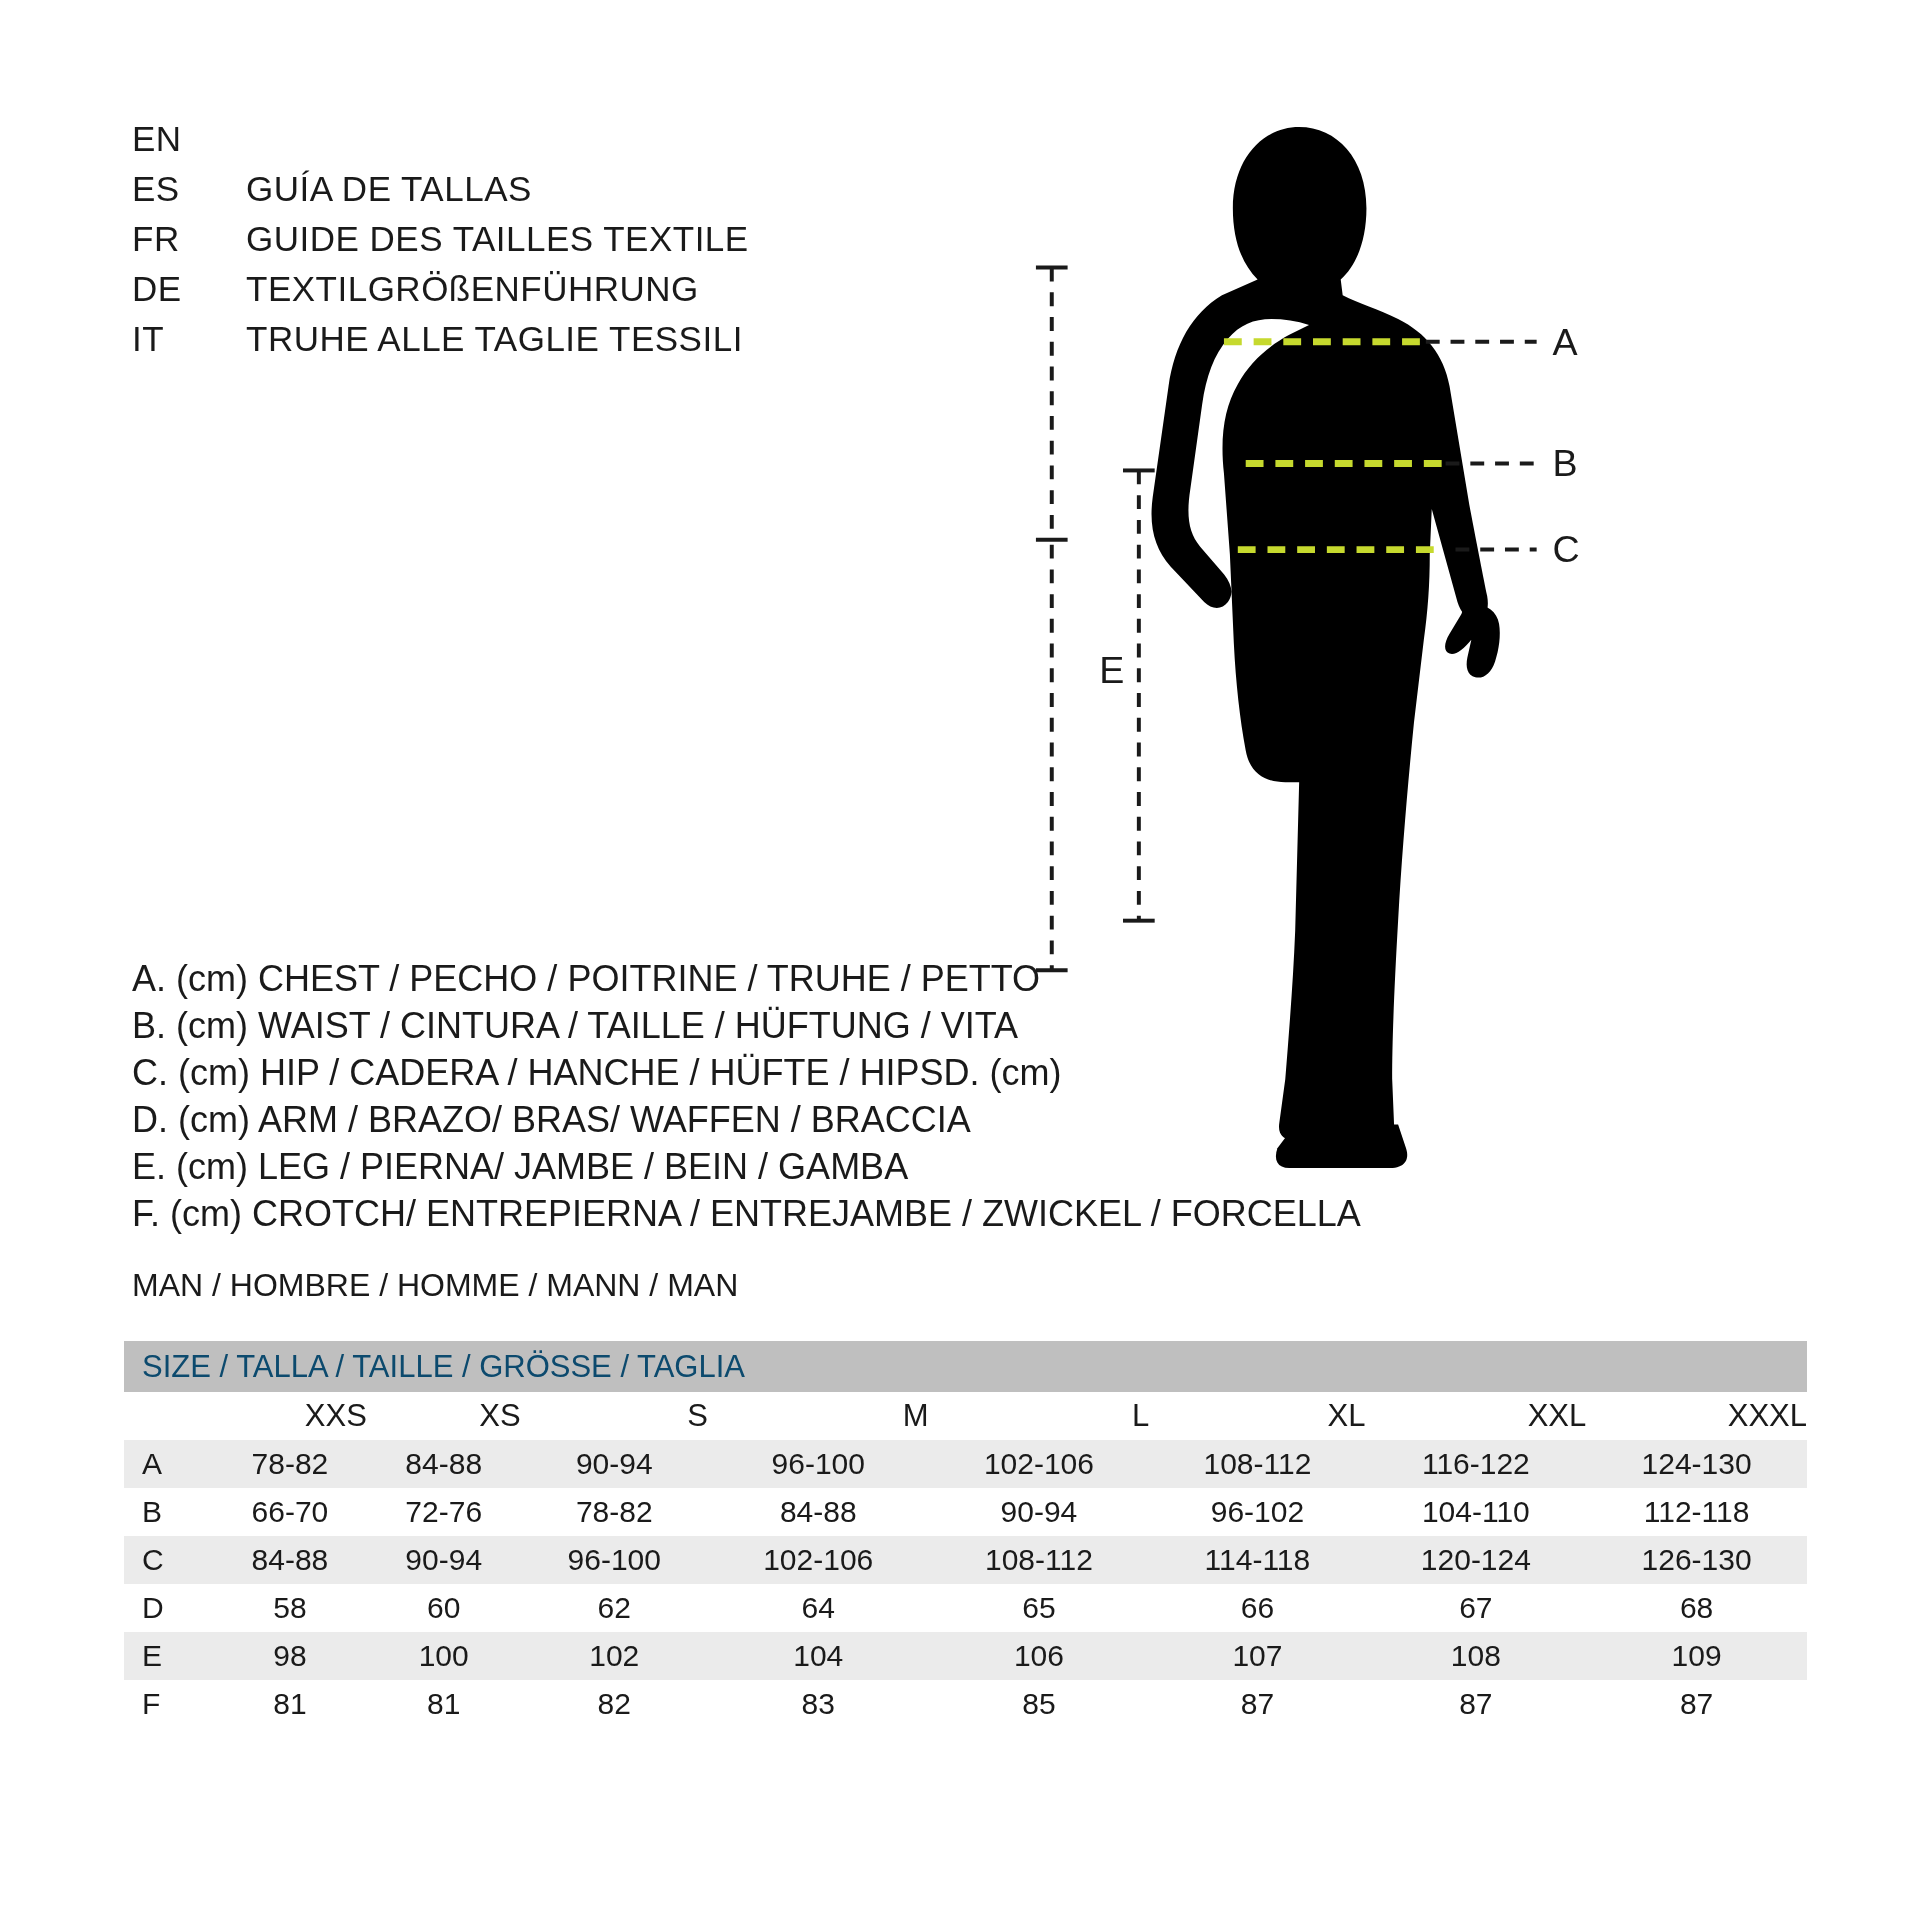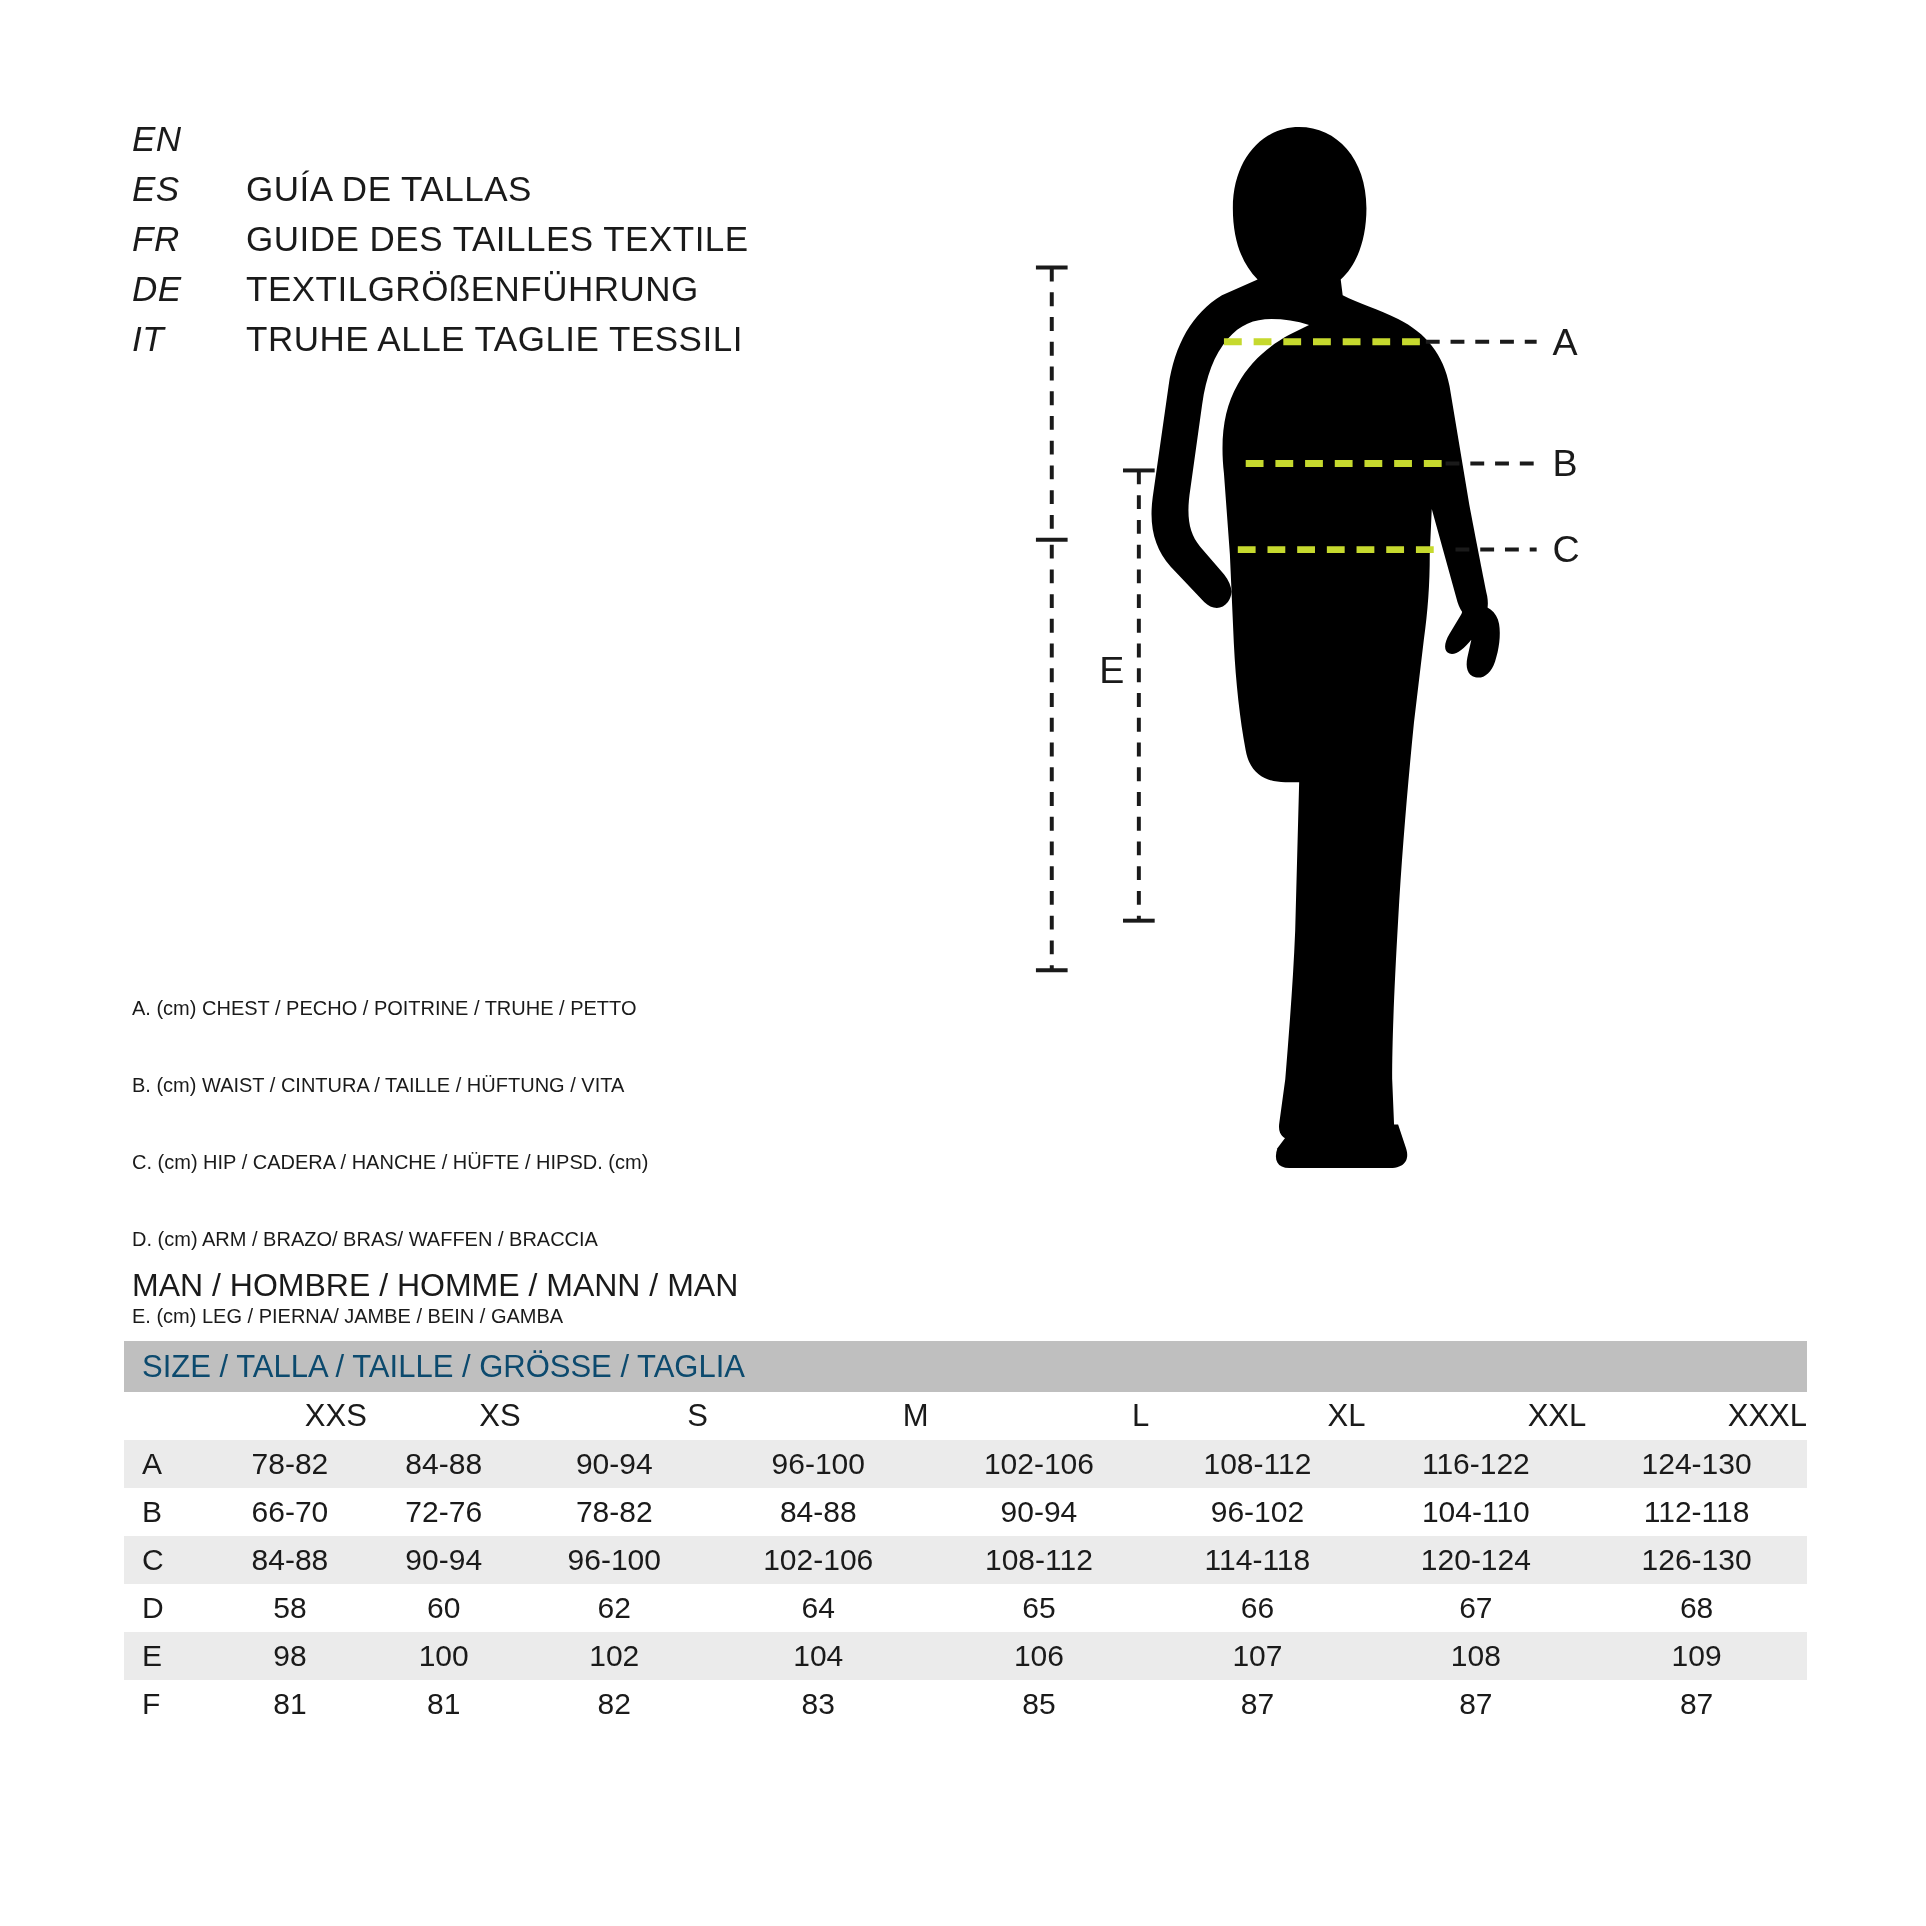--- a/index.html
+++ b/index.html
@@ -27,38 +27,36 @@
   .lang-row {
     display: flex;
     align-items: baseline;
     height: 50px;
     font-size: 35px;
     letter-spacing: 0.5px;
   }
   .lang-code {
     width: 114px;
     flex: 0 0 114px;
-    font-style: italic;
   }
   .lang-text {
     flex: 1 1 auto;
   }
 
   
   .legend {
     position: absolute;
     left: 132px;
     top: 955px;
     width: 1049px;
   }
   .legend-row {
-    font-size: 20px;
+    font-size: 36px;
     line-height: 47px;
     white-space: nowrap;
-    margin-top: 30px;
   }
   .legend-gender {
     position: absolute;
     left: 132px;
     top: 1267px;
     font-size: 32px;
     white-space: nowrap;
   }
 
   

